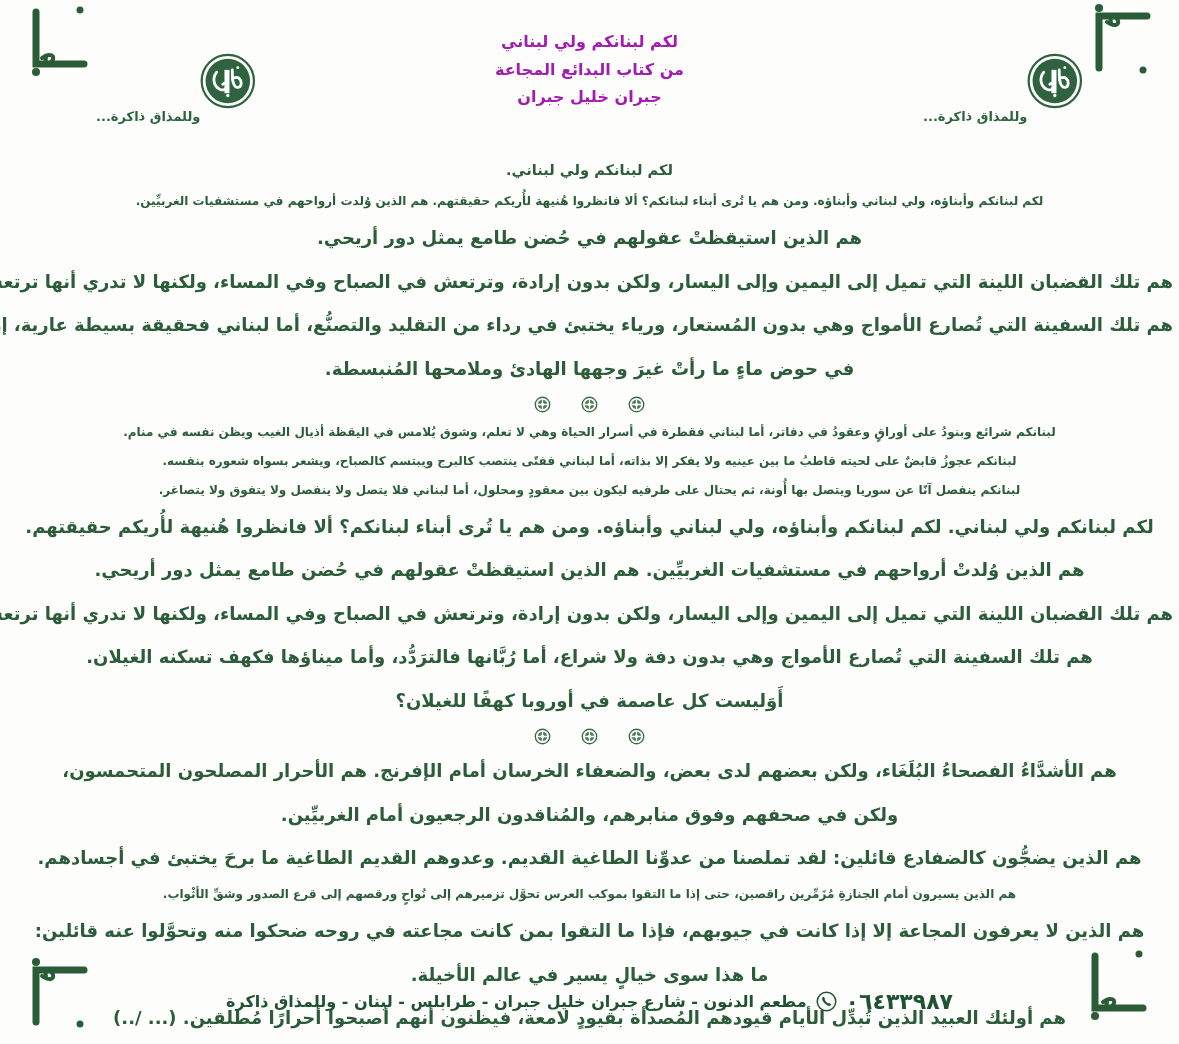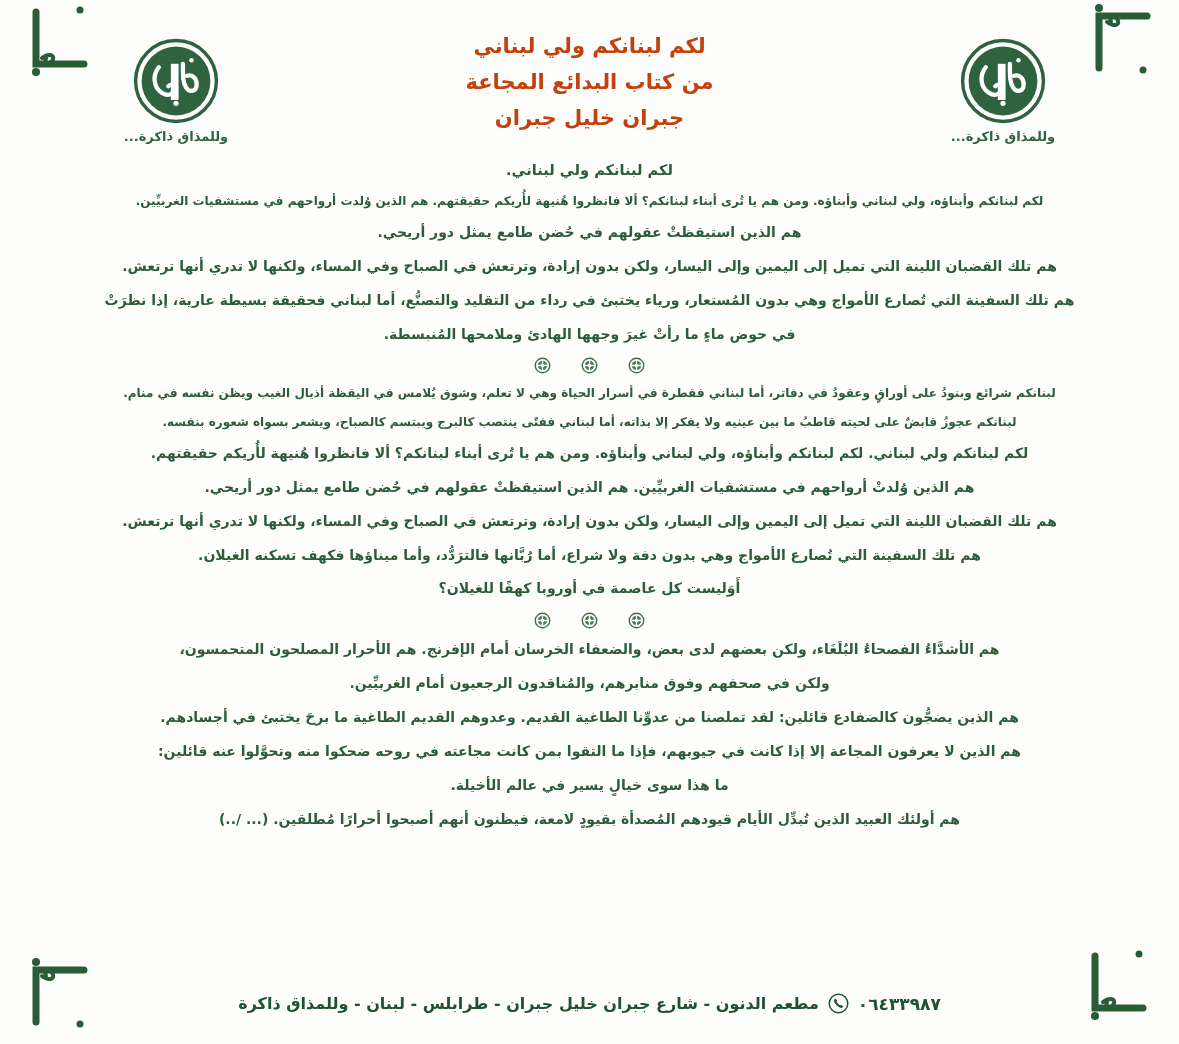--- a/index.html
+++ b/index.html
@@ -44,57 +44,57 @@
     display: flex;
     align-items: flex-start;
     justify-content: space-between;
     padding: 12px 96px 0 96px;
     height: 150px;
   }
 
   .logo-block {
     width: 160px;
     display: flex;
-    flex-direction: column;
-    align-items: center;
+    flex-direction: row;
+    align-items: flex-end;
     padding-top: 26px;
     flex: 0 0 auto;
   }
   .logo-mark { width: 86px; height: 86px; display: block; }
   .logo-tagline {
     margin-top: 5px;
     font-size: 13px;
     font-weight: bold;
     color: #2f6340;
     letter-spacing: 0px;
     white-space: nowrap;
   }
 
   .title-block {
     flex: 1 1 auto;
     text-align: center;
     padding-top: 16px;
   }
   .title-line {
-    font-size: 21px;
-    font-weight: bold;
-    color: #c2410c;
+    font-size: 16px;
+    font-weight: bold;
+    color: #a21caf;
     line-height: 1.72;
     letter-spacing: 0.2px;
   }
   .title-line.t2 { letter-spacing: 0.6px; }
 
   
   .body-text {
     padding: 0 6px;
     margin-top: 2px;
   }
   .para {
     text-align: center;
-    font-size: 14px;
+    font-size: 18px;
     line-height: 2.42;
     color: #2c5c3a;
     font-weight: bold;
     letter-spacing: 0.15px;
     white-space: nowrap;
   }
   .para.wide { font-size: 12px; }
   .para.sub  { font-size: 14.6px; }
 
   .ornaments {
@@ -112,21 +112,21 @@
     position: absolute;
     left: 0;
     right: 0;
     bottom: 30px;
     display: flex;
     align-items: center;
     justify-content: center;
     gap: 9px;
   }
   .footer-phone {
-    font-size: 17px;
+    font-size: 22px;
     font-weight: bold;
     color: #1f5233;
     direction: ltr;
     letter-spacing: 0.5px;
   }
   .phone-icon { width: 21px; height: 21px; display: block; }
   .footer-address {
     font-size: 16px;
     font-weight: bold;
     color: #1f5233;
@@ -239,20 +239,21 @@
         <circle cx="10" cy="10" r="8.5" fill="none" stroke="#3d6b4a" stroke-width="1.6"></circle>
         <circle cx="10" cy="10" r="5.6" fill="#4f7a59"></circle>
         <path d="M10 4 L10 16 M4 10 L16 10" stroke="#ffffff" stroke-width="1.5"></path>
         <circle cx="10" cy="10" r="2" fill="#ffffff"></circle>
       </svg>
     </div>
 
     <div>
       <div class="para wide">لبنانكم شرائع وبنودُ على أوراقٍ وعقودُ في دفاتر، أما لبناني فقطرة في أسرار الحياة وهي لا تعلم، وشوق يُلامس في اليقظة أذيال الغيب ويظن نفسه في منام.</div>
       <div class="para wide">لبنانكم عجوزُ قابضٌ على لحيته قاطبُ ما بين عينيه ولا يفكر إلا بذاته، أما لبناني ففتًى ينتصب كالبرج ويبتسم كالصباح، ويشعر بسواه شعوره بنفسه.</div>
+      <div class="para wide">لبنانكم ينفصل آنًا عن سوريا ويتصل بها أُونة، ثم يحتال على طرفيه ليكون بين معقودٍ ومحلول، أما لبناني فلا يتصل ولا ينفصل ولا يتفوق ولا يتصاغر.</div>
       <div class="para">لكم لبنانكم ولي لبناني.   لكم لبنانكم وأبناؤه، ولي لبناني وأبناؤه.    ومن هم يا تُرى أبناء لبنانكم؟  ألا فانظروا هُنيهة لأُريكم حقيقتهم.</div>
       <div class="para">هم الذين وُلدتْ أرواحهم في مستشفيات الغربيِّين.  هم الذين استيقظتْ عقولهم في حُضن طامع يمثل دور أريحي.</div>
       <div class="para">هم تلك القضبان اللينة التي تميل إلى اليمين وإلى اليسار، ولكن بدون إرادة، وترتعش في الصباح وفي المساء، ولكنها لا تدري أنها ترتعش.</div>
       <div class="para">هم تلك السفينة التي تُصارع الأمواج وهي بدون دفة ولا شراع، أما رُبَّانها فالترَدُّد، وأما ميناؤها فكهف تسكنه الغيلان.</div>
       <div class="para">أَوَليست كل عاصمة في أوروبا كهفًا للغيلان؟</div>
     </div>
 
     <div class="ornaments">
       <svg class="orn" viewBox="0 0 20 20" xmlns="http://www.w3.org/2000/svg">
         <circle cx="10" cy="10" r="8.5" fill="none" stroke="#3d6b4a" stroke-width="1.6"></circle>
@@ -271,20 +272,21 @@
         <circle cx="10" cy="10" r="5.6" fill="#4f7a59"></circle>
         <path d="M10 4 L10 16 M4 10 L16 10" stroke="#ffffff" stroke-width="1.5"></path>
         <circle cx="10" cy="10" r="2" fill="#ffffff"></circle>
       </svg>
     </div>
 
     <div>
       <div class="para">هم الأشدَّاءُ الفصحاءُ البُلَغَاء، ولكن بعضهم لدى بعض، والضعفاء الخرسان أمام الإفرنج. هم الأحرار المصلحون المتحمسون،</div>
       <div class="para">ولكن في صحفهم وفوق منابرهم، والمُناقدون الرجعيون أمام الغربيِّين.</div>
       <div class="para">هم الذين يضجُّون كالضفادع قائلين: لقد تملصنا من عدوِّنا الطاغية القديم. وعدوهم القديم الطاغية ما برحَ يختبئ في أجسادهم.</div>
+      <div class="para wide">هم الذين يسيرون أمام الجنازةِ مُزَمِّرين راقصين، حتى إذا ما التقوا بموكب العرس تحوَّل تزميرهم إلى نُواحٍ ورقصهم إلى قرع الصدور وشقِّ الأثْواب.</div>
       <div class="para">هم الذين لا يعرفون المجاعة إلا إذا كانت في جيوبهم، فإذا ما التقوا بمن كانت مجاعته في روحه ضحكوا منه وتحوَّلوا عنه قائلين:</div>
       <div class="para">ما هذا سوى خيالٍ يسير في عالم الأخيلة.</div>
       <div class="para">هم أولئك العبيد الذين تُبدِّل الأيام قيودهم المُصدأة بقيودٍ لامعة، فيظنون أنهم أصبحوا أحرارًا مُطلقين.   (... /..)</div>
     </div>
 
   </div>
 
   <div class="footer">
     <div class="footer-phone">٠٦٤٣٣٩٨٧</div>
     <svg class="phone-icon" viewBox="0 0 24 24" xmlns="http://www.w3.org/2000/svg">

